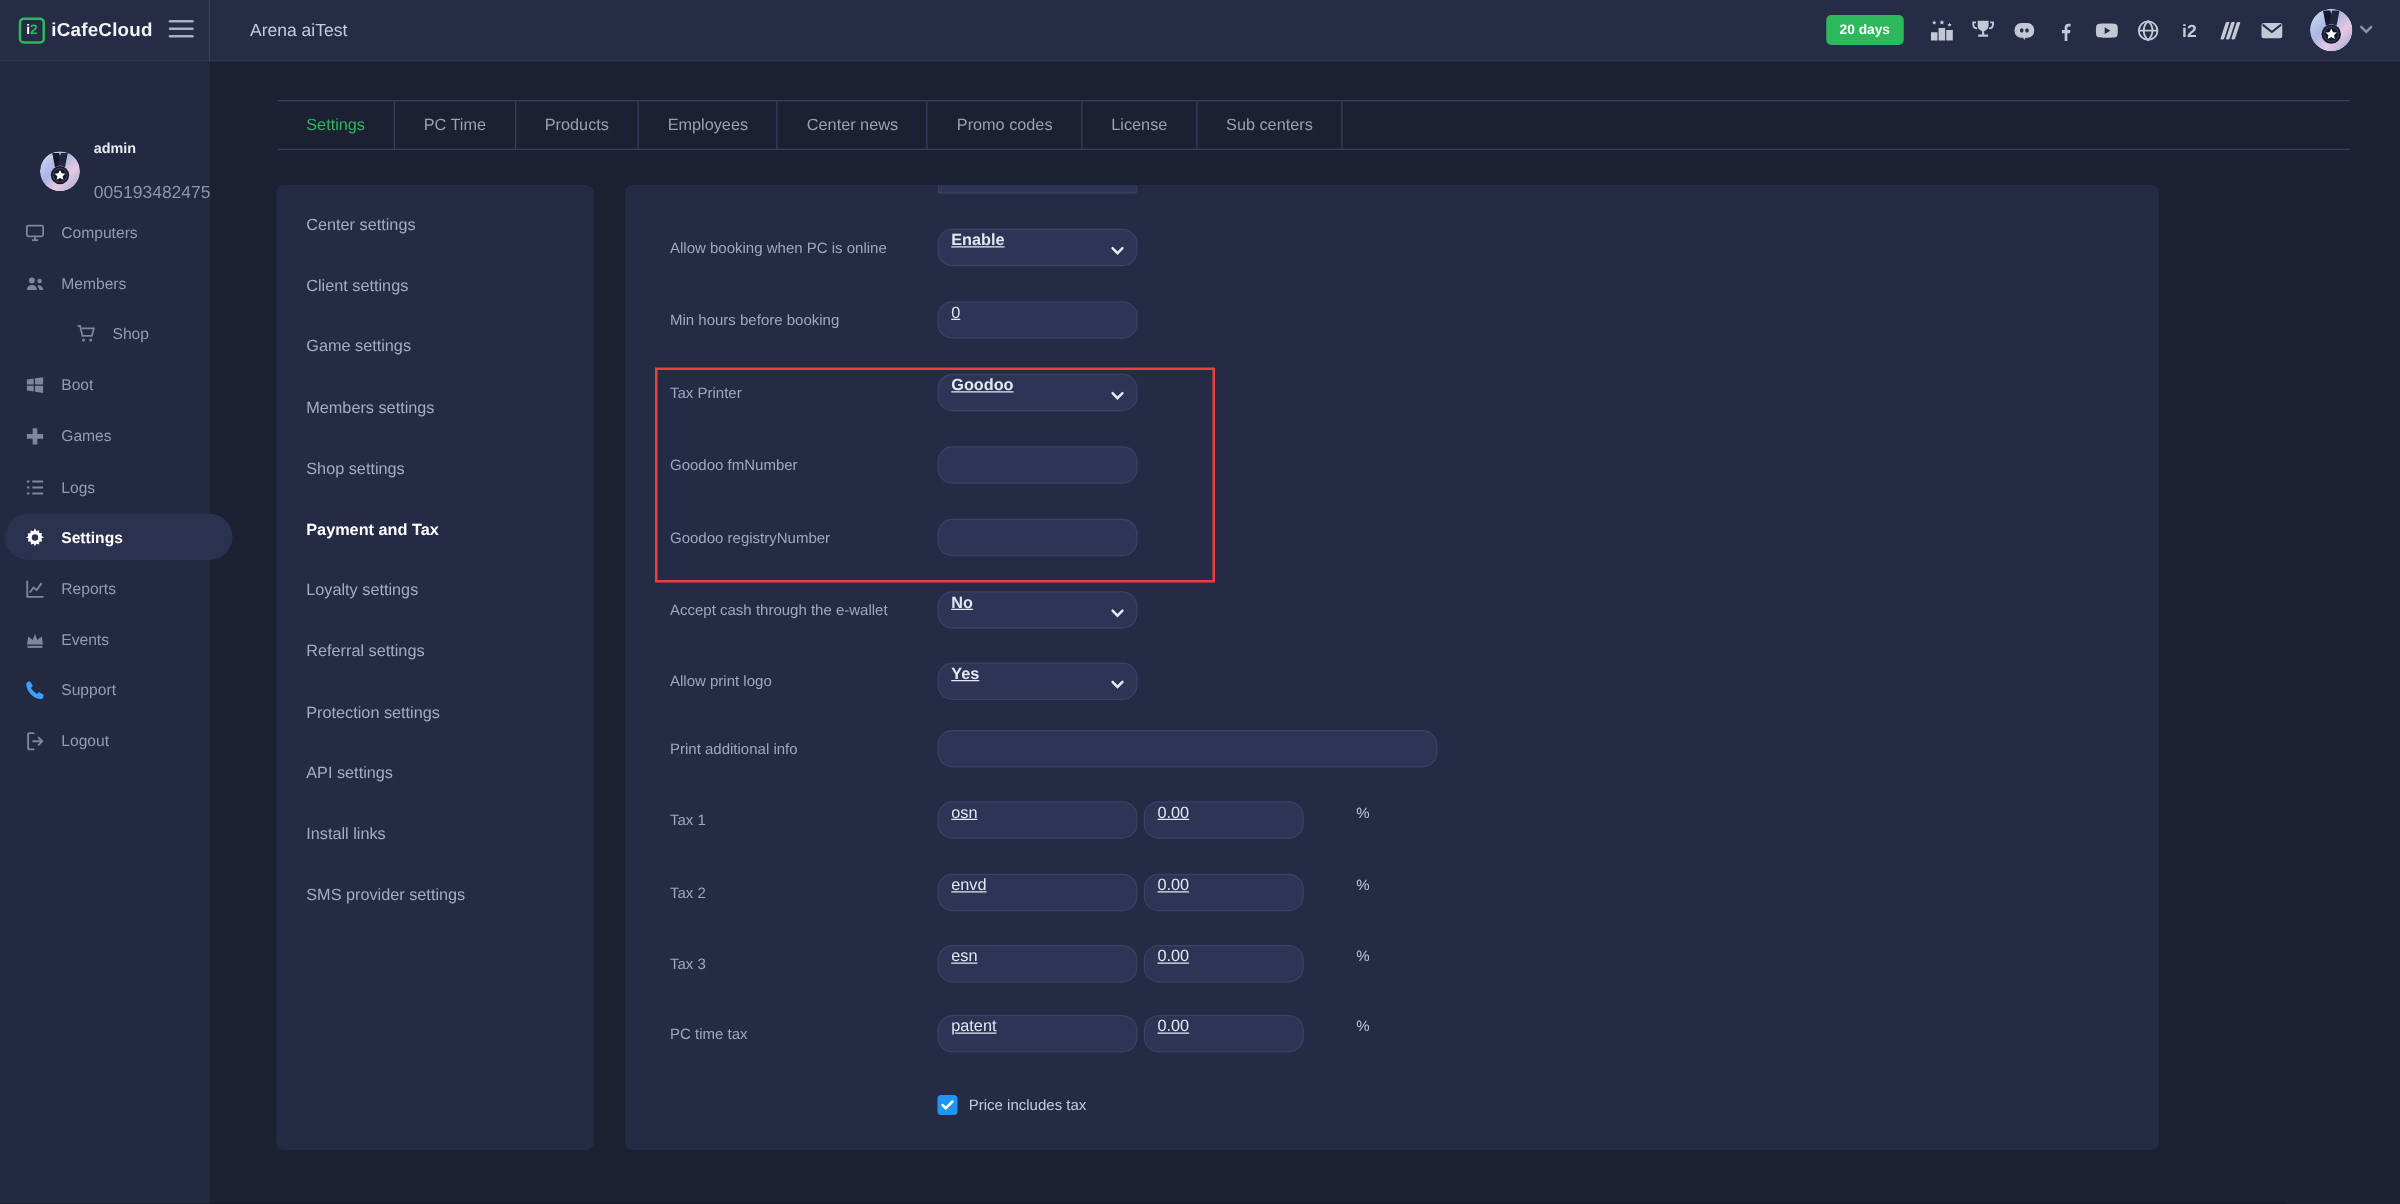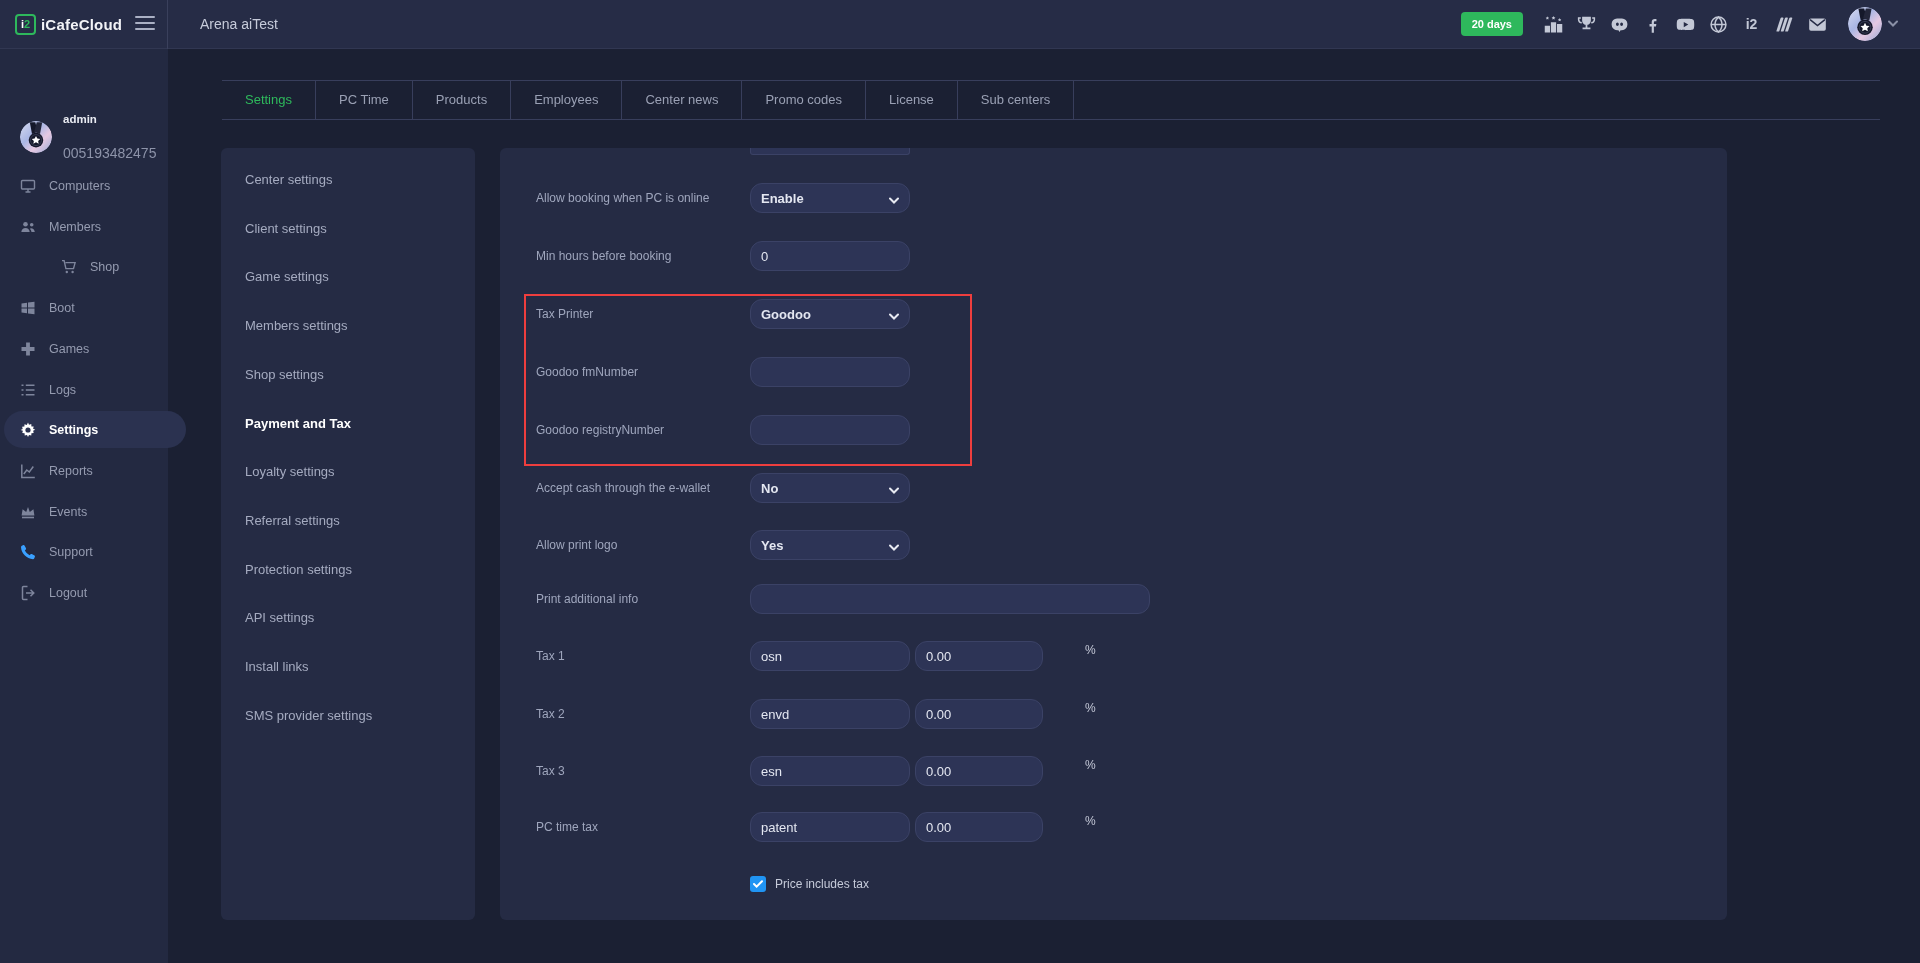--- a/index.html
+++ b/index.html
@@ -26,21 +26,21 @@
   .social .icon { width:21px; height:21px; color:#c3c8d6; display:inline-flex; cursor:pointer; }
   .social .icon svg { width:100%; height:100%; }
   .avatar-wrap { display:flex; align-items:center; gap:6px; margin-left:8px; cursor:pointer; }
   .avatar { width:34px; height:34px; border-radius:50%; overflow:hidden; display:inline-block; }
   .avatar svg { width:100%; height:100%; display:block; }
   .chev { width:10px; height:10px; color:#8a90a6; display:inline-flex; }
   .chev svg { width:100%; height:100%; }
 
   
   .sidebar { position:absolute; left:0; top:49px; width:168px; height:914px; background:#232941; z-index:20; }
-  .user { position:absolute; left:20px; top:64px; display:flex; align-items:center; gap:11px; }
+  .user { position:absolute; left:32px; top:64px; display:flex; align-items:center; gap:11px; }
   .avatar.small { width:32px; height:32px; }
   .uname { color:#e9ebf2; font-size:11.5px; font-weight:bold; }
   .uid { color:#8d93a9; font-size:14px; margin-top:20px; }
   .nav-item { position:absolute; left:0; width:168px; height:37px; display:flex; align-items:center;
               gap:13px; padding-left:20px; cursor:pointer; color:#959bb0; font-size:12.5px; }
   .nav-item .icon { width:16px; height:16px; color:#7e859c; display:inline-flex; flex:0 0 auto; }
   .nav-item .icon svg { width:100%; height:100%; }
   .nav-item.active { background:#2b3250; border-radius:19px; left:4px; width:182px; padding-left:16px;
                      color:#ffffff; font-weight:bold; }
   .nav-item.active .icon { color:#ffffff; }
@@ -62,21 +62,21 @@
 
   .form-card { position:absolute; left:500px; top:148px; width:1227px; height:772px;
                background:#252b44; border-radius:6px; overflow:hidden; z-index:5; }
   .partial-input { position:absolute; left:250px; top:0; width:160px; height:7px; background:#2d3456;
                    border:1px solid #3b4266; border-top:none; border-radius:0 0 3px 3px; }
   .highlight-box { position:absolute; left:24px; top:146px; width:448px; height:172px;
                    border:2px solid var(--red,#ee3e3e); pointer-events:none; z-index:8; }
   .frow { position:absolute; left:0; width:100%; height:30px; }
   .frow .flabel { position:absolute; left:36px; top:0; line-height:30px; font-size:12px; color:#9fa6bd; white-space:nowrap; }
   .ctrl { position:absolute; top:0; height:30px; background:#2d3456; border:1px solid #3b4266;
-          border-radius:12px; font-size:13px; color:#e4e7f1; display:flex; align-items:center; padding:0 10px; }
+          border-radius:12px; font-size:13px; color:#e4e7f1; display:flex; padding:0 10px;text-decoration:underline; }
   .ctrl.select { left:250px; width:160px; font-weight:bold; cursor:pointer; }
   .ctrl.input  { left:250px; width:160px; }
   .ctrl.wide   { left:250px; width:400px; }
   .ctrl.rate   { left:415px; width:128px; }
   .sel-chev { position:absolute; right:10px; top:10px; width:10px; height:10px; color:#e8eaf2; }
   .sel-chev svg { width:100%; height:100%; }
   .suffix { position:absolute; left:585px; top:2px; font-size:12px; color:#c3c7d6; }
   .checkbox-row { position:absolute; left:250px; top:728px; display:flex; align-items:center; gap:9px; cursor:pointer; }
   .cb { width:16px; height:16px; background:var(--blue,#2094f3); border-radius:3px;
         display:inline-flex; align-items:center; justify-content:center; color:#fff; }

